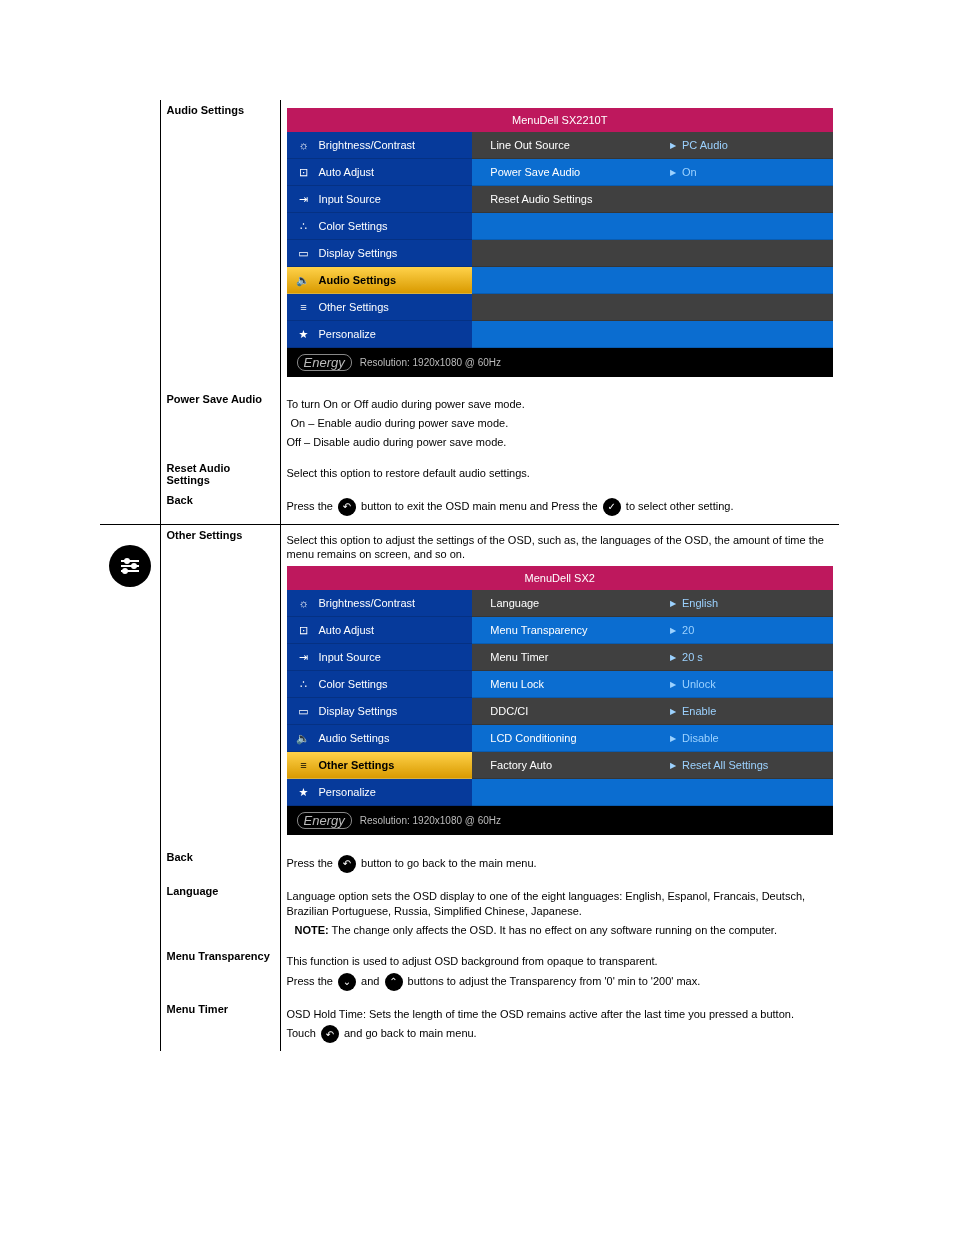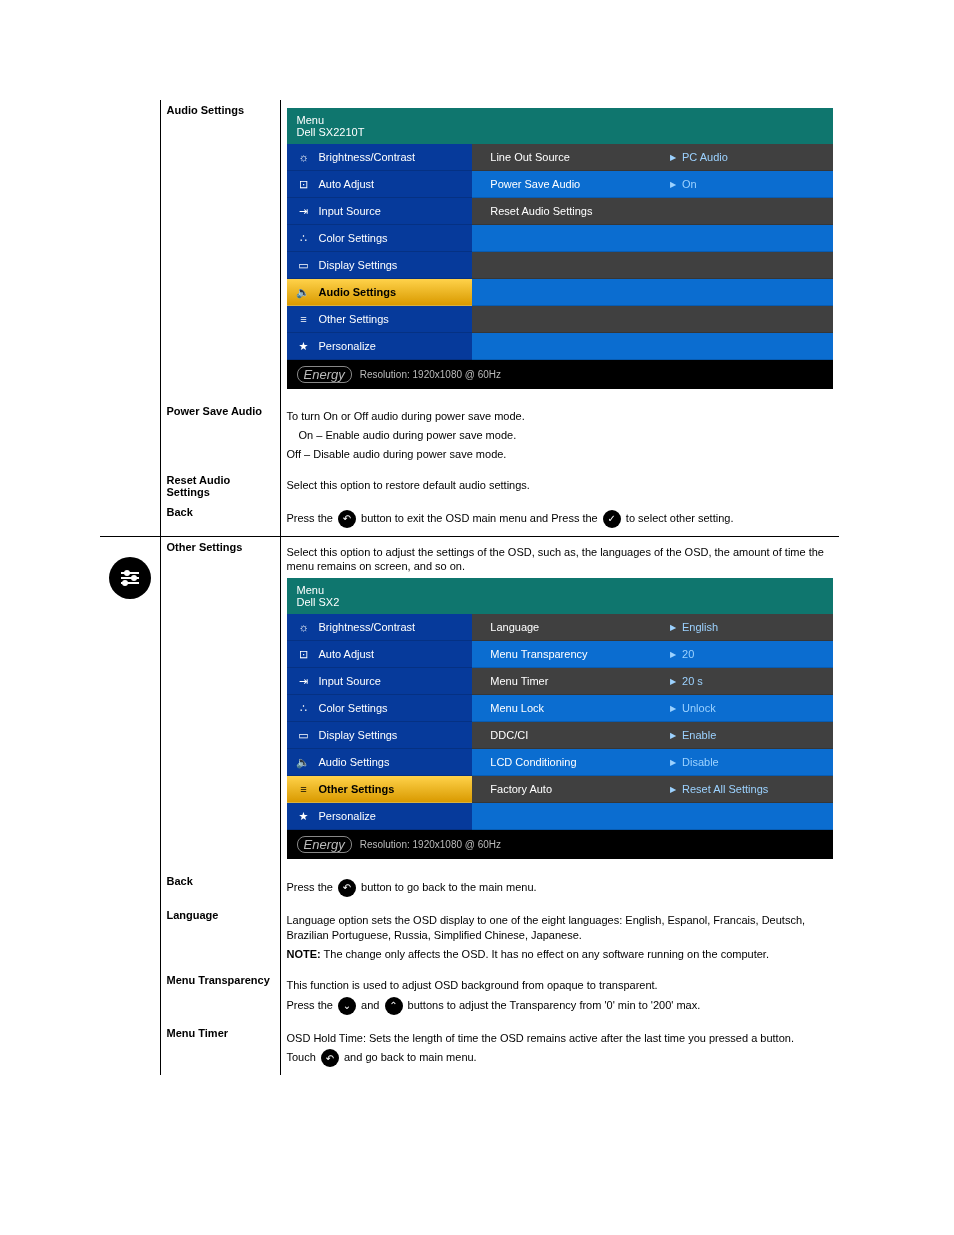--- a/index.html
+++ b/index.html
@@ -8,21 +8,21 @@
   table.main { border-collapse: collapse; width:100%; }
   table.main > tbody > tr > td { border-left:1px solid #000; border-right:1px solid #000; padding:4px 6px; vertical-align:top; }
   table.main > tbody > tr > td:first-child { border-left:none; }
   table.main > tbody > tr > td:last-child { border-right:none; }
   .icon-col { width:60px; text-align:center; vertical-align:top; padding-top:20px !important; }
   .label-col { width:120px; vertical-align:top; }
   .desc-col { vertical-align:top; }
   .heading { font-weight:bold; }
 
   .osd { background:#000; color:#fff; font-family: Arial, sans-serif; font-size:11px; width:100%; margin:4px 0 8px 0; }
-  .osd-header { display:flex; justify-content:center; padding:6px 10px; background:#0f766e;flex-direction:column; }
+  .osd-header { display:flex; justify-content:center; padding:6px 10px; background:#be185d; }
   .osd-body { display:flex; }
   .osd-left { width:34%; background:#063a9b; }
   .osd-right { width:66%; }
   .osd-row { display:flex; align-items:center; height:27px; padding:0 8px; border-bottom:1px solid rgba(0,0,0,0.15); }
   .osd-left .osd-row { color:#fff; }
   .osd-left .osd-row.selected { background:linear-gradient(#ffd24a,#d99a00); color:#000; font-weight:bold; }
   .osd-right .osd-row { background:#404040; color:#fff; position:relative; }
   .osd-right .osd-row.alt { background:#0b6dd0; }
   .osd-right .osd-row .opt-label { width:55%; padding-left:10px; }
   .osd-right .osd-row .opt-value { width:45%; color:#9cd2ff; display:flex; align-items:center; }
@@ -30,21 +30,21 @@
   .osd-right .osd-row .opt-value.novalue::before { content:""; margin:0; }
   .osd-footer { background:#000; color:#bbb; font-size:10px; padding:6px 10px; display:flex; align-items:center; gap:8px; }
   .osd-footer .energy { border:1px solid #888; border-radius:8px; padding:0 6px; font-style:italic; font-size:13px; }
 
   .left-icon { width:18px; display:inline-block; text-align:center; margin-right:6px; font-size:11px; }
 
   .btn-icon { display:inline-flex; width:18px; height:18px; border-radius:50%; background:#000; color:#fff; align-items:center; justify-content:center; font-size:10px; vertical-align:middle; margin:0 2px; }
   .section-icon { display:inline-flex; width:42px; height:42px; border-radius:50%; background:#000; color:#fff; align-items:center; justify-content:center; }
   .section-icon svg { width:24px; height:24px; }
   p { margin: 4px 0; line-height:1.35; }
-  .note-label { font-weight:bold; }
+  .note-label { font-weight:bold;margin-left:8px; }
 </style>
 </head>
 <body>
 
 <div class="page">
 <table class="main">
 <tbody>
 
 <tr>
 <td class="icon-col" rowspan="4"></td>
@@ -116,21 +116,21 @@
       <span>Resolution: 1920x1080 @ 60Hz</span>
     </div>
   </div>
 </td>
 </tr>
 
 <tr>
 <td class="label-col"><span class="heading">Power Save Audio</span></td>
 <td class="desc-col">
   <p>To turn On or Off audio during power save mode.</p>
-  <p style="margin-left:12px">On – Enable audio during power save mode.</p>
+  <p style="margin-left:4px">On – Enable audio during power save mode.</p>
   <p style="">Off – Disable audio during power save mode.</p>
 </td>
 </tr>
 
 <tr>
 <td class="label-col"><span class="heading">Reset Audio Settings</span></td>
 <td class="desc-col">
             <p>Select this option to restore default audio settings.</p>
           </td>
 </tr>

